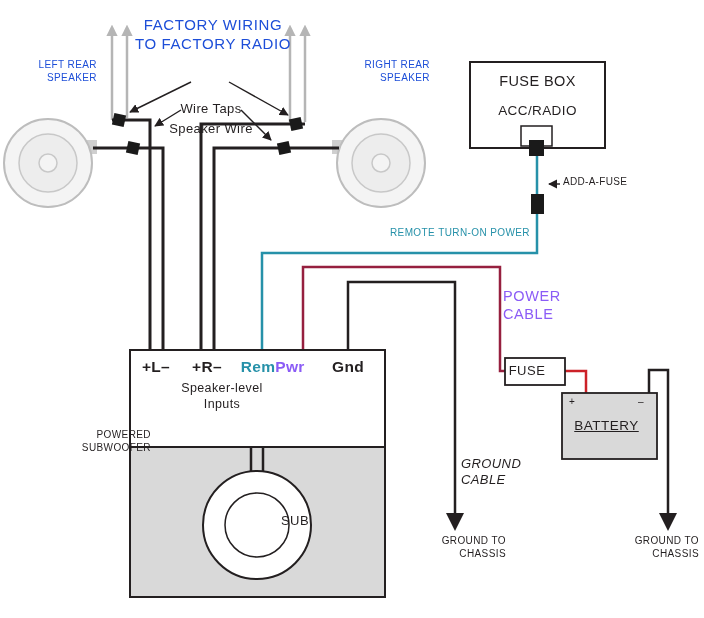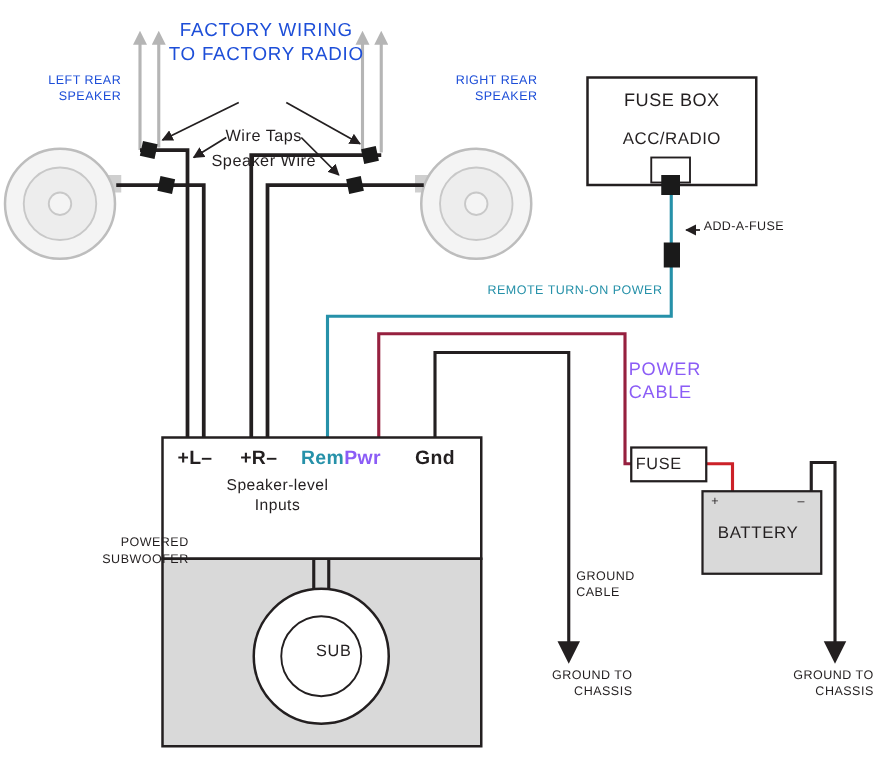--- a/index.html
+++ b/index.html
@@ -154,29 +154,29 @@
   <div class="terminal maroon" style="left:268px;top:358px;">Pwr</div>
   <div class="terminal" style="left:326px;top:358px;">Gnd</div>
 
   <div class="label center" style="left:130px;top:381px;width:110px;font-size:12.5px;margin-left:37px;">Speaker-level
 Inputs</div>
 
 
   <div class="label fs14 center" style="left:26px;top:429px;width:100px;letter-spacing:0.4px;margin-left:25px;">POWERED
 SUBWOOFER</div>
 
-  <div class="label fs13 center" style="left:227px;top:513px;width:80px;letter-spacing:0.5px;">SUB</div>
+  <div class="label fs13 center" style="left:227px;top:513px;width:80px;letter-spacing:0.5px;padding-left:28px;">SUB</div>
 
   <div class="label fs13 center" style="left:505px;top:363px;width:44px;letter-spacing:0.5px;">FUSE</div>
 
   <div class="label fs14" style="left:569px;top:396px;">+</div>
   <div class="label fs14" style="left:638px;top:396px;">–</div>
-  <div class="label center" style="left:562px;top:418px;width:89px;font-size:13.5px;letter-spacing:0.5px;">BATTERY</div>
+  <div class="label center" style="left:562px;top:418px;width:89px;font-size:13.5px;letter-spacing:0.5px;text-decoration:underline;">BATTERY</div>
 
-  <div class="label" style="left:461px;top:456px;font-size:10px;letter-spacing:0.4px;">GROUND
+  <div class="label" style="left:461px;top:456px;font-size:13px;letter-spacing:0.4px;font-style:italic;">GROUND
 CABLE</div>
 
   <div class="label fs14 center" style="left:404px;top:535px;width:102px;">GROUND TO
 CHASSIS</div>
 
   <div class="label fs14 center" style="left:597px;top:535px;width:102px;">GROUND TO
 CHASSIS</div>
 
 </div>
 

